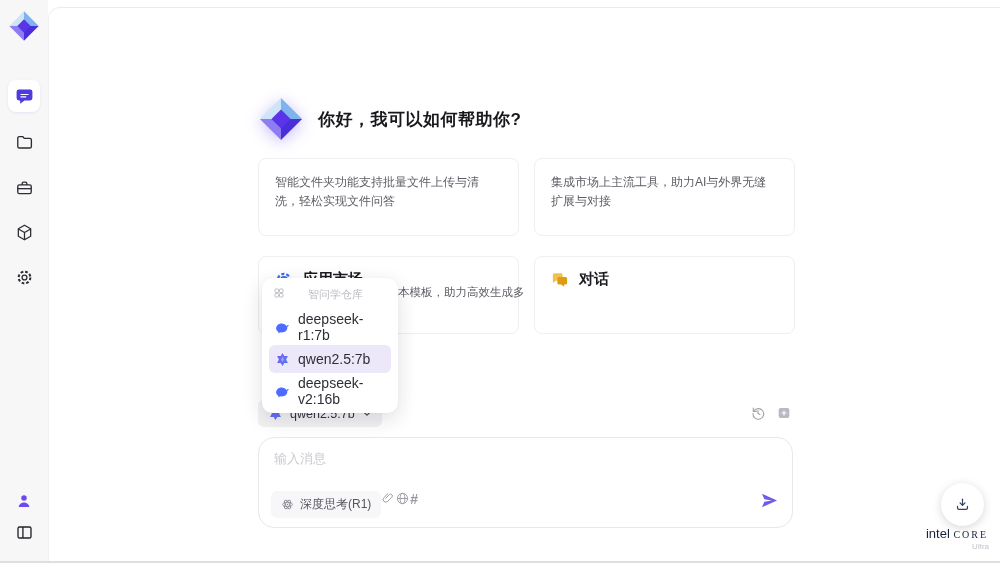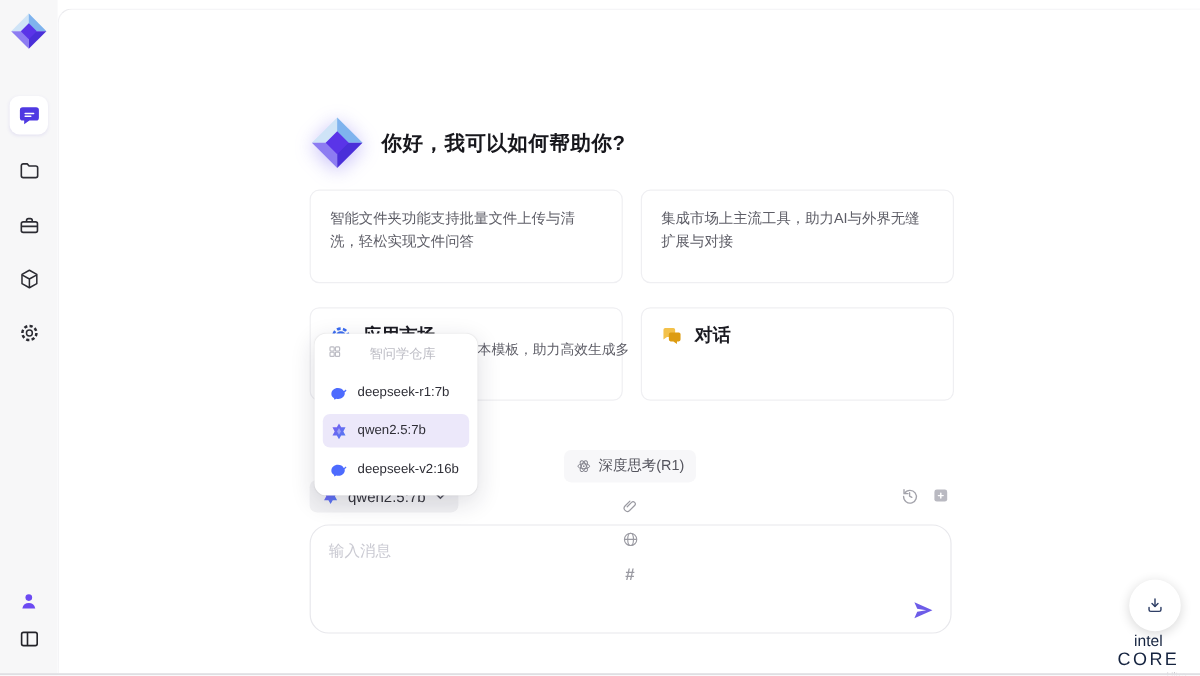--- a/index.html
+++ b/index.html
@@ -25,42 +25,42 @@
   .card{position:relative;box-sizing:border-box;background:#fff;border:1px solid #efeff2;border-radius:8px;padding:13px 16px 12px;min-height:78px;}
   .card-head{display:flex;align-items:center;gap:10px;}
   .card-title{font-size:15px;font-weight:bold;color:#1b1b22;}
   .card-desc{margin-top:1px;font-size:12px;line-height:1.62;color:#5d5d66;}
   .card-desc-offset{position:absolute;left:139px;top:26px;margin:0;white-space:nowrap;font-size:11.5px;}
 
   
   .dropdown{position:absolute;left:262px;top:278px;width:136px;box-sizing:border-box;background:#fff;border-radius:10px;
     box-shadow:0 6px 20px rgba(25,25,60,.14),0 0 1px rgba(0,0,0,.08);padding:8px 7px;z-index:20;}
   .dd-header{display:flex;align-items:flex-start;gap:23px;padding:1px 4px 7px;font-size:11px;color:#bcbcc4;}
-  .dd-item{display:flex;align-items:center;gap:8px;height:28px;padding:0 6px;margin-top:4px;border-radius:6px;font-size:11px;color:#2e2e36;cursor:pointer;}
+  .dd-item{display:flex;align-items:center;gap:8px;height:28px;padding:0 6px;margin-top:4px;border-radius:6px;font-size:14px;color:#2e2e36;cursor:pointer;}
   .dd-item.selected{background:#ece8fa;}
 
   
   .model-btn{position:absolute;left:258px;top:400px;height:27px;display:flex;align-items:center;gap:7px;padding:0 10px;background:#f2f2f4;border-radius:6px;font-size:12.5px;color:#33333a;cursor:pointer;z-index:2;}
   .row-icons{position:absolute;top:405px;display:flex;gap:10px;z-index:2;}
 
   
   .composer{position:absolute;left:258px;top:437px;width:535px;height:91px;box-sizing:border-box;border:1px solid #e8e8ec;border-radius:16px;background:#fff;z-index:2;}
   .composer textarea{position:absolute;left:13px;top:10px;width:480px;height:40px;border:none;outline:none;resize:none;font-family:inherit;font-size:13px;color:#333;background:transparent;}
   .composer textarea::placeholder{color:#cacad2;}
-  .composer-bar{position:absolute;left:12px;right:13px;bottom:9px;display:flex;align-items:center;gap:13px;flex-direction:column;}
+  .composer-bar{position:absolute;left:12px;right:13px;bottom:9px;display:flex;align-items:flex-start;}
   .deep-pill{display:flex;align-items:center;gap:6px;background:#f7f7f9;border-radius:6px;padding:5px 10px;font-size:12px;color:#55555e;cursor:pointer;}
   .hash{font-size:14px;color:#9a9aa2;font-weight:bold;cursor:pointer;}
   .send{margin-left:auto;cursor:pointer;display:flex;}
 
   
   .fab{position:absolute;left:941px;top:483px;width:43px;height:43px;border-radius:50%;background:#fff;box-shadow:0 2px 10px rgba(0,0,0,.16);display:flex;align-items:center;justify-content:center;cursor:pointer;z-index:25;}
   .intel{position:absolute;left:925px;top:526px;width:64px;text-align:center;z-index:25;}
   .intel-line{font-size:13px;color:#15233f;}
   .intel-line .intel-word{font-weight:normal;letter-spacing:0;}
-  .intel-line .core-word{letter-spacing:2px;font-size:15px;text-transform:uppercase;}
+  .intel-line .core-word{letter-spacing:2px;font-size:10px;text-transform:uppercase;font-family:Liberation Serif, serif;}
   .intel-sub{font-size:8px;color:#c3c3ca;text-align:right;margin-top:1px;}
 
   .icon{display:inline-flex;align-items:center;justify-content:center;}
 </style>
 </head>
 <body>
 
 <div class="screen">
 
   <div class="sidebar">

